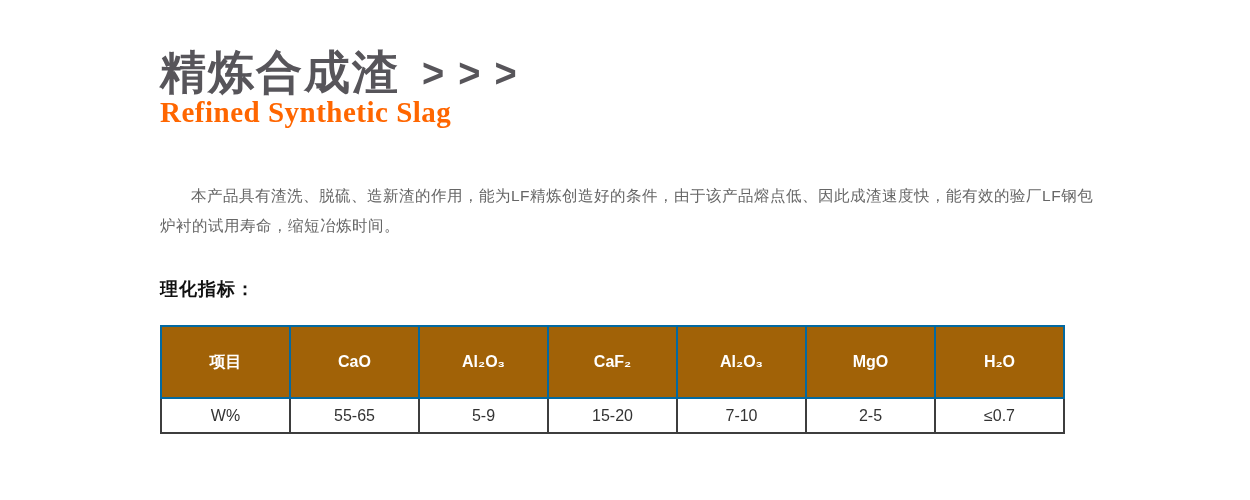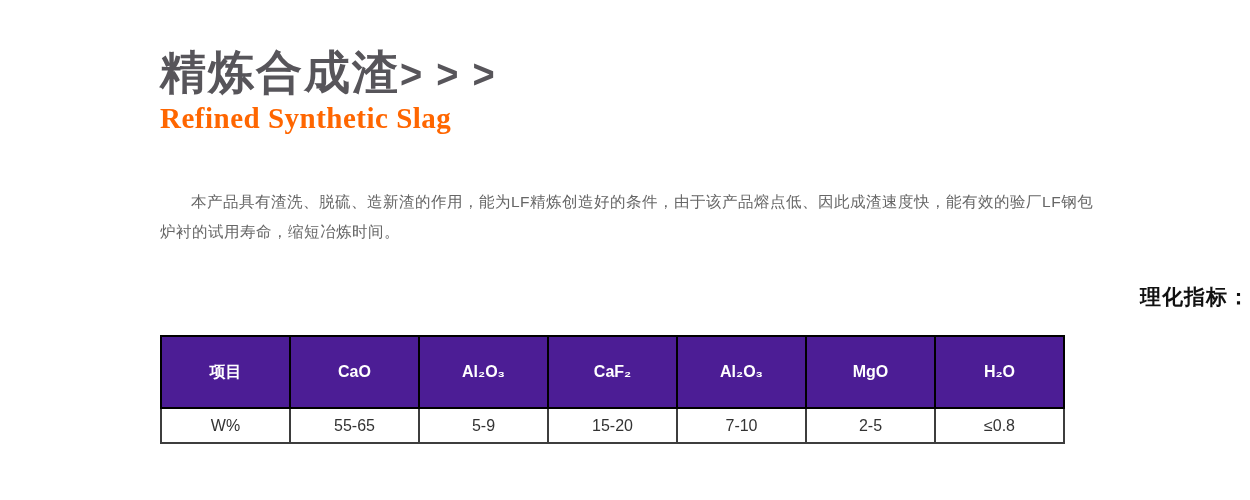--- a/index.html
+++ b/index.html
@@ -8,21 +8,21 @@
     background: #ffffff;
     overflow: hidden;
     font-family: "Liberation Sans", "DejaVu Sans", sans-serif;
   }
   .page {
     width: 1250px; height: 500px;
     padding: 48px 0 0 160px;
   }
   
   .title-row {
-    display: flex; align-items: center; 
+    display: flex; gap: 22px;
   }
   .title-cn {
     font-size: 46px;
     font-weight: 900;
     color: #57555a;
     letter-spacing: 2px;
     line-height: 1.05;
   }
   .title-arrows {
     font-size: 38px;
@@ -30,57 +30,55 @@
     color: #57555a;
     letter-spacing: 14px;
     transform: scaleY(1.05);
     padding-top: 4px;
   }
   .title-en {
     font-family: "Liberation Serif", "DejaVu Serif", serif;
     font-weight: bold;
     font-size: 29px;
     color: #ff6600;
-    margin-top: 6px;
     letter-spacing: 0.5px;
   }
   
   .desc {
     margin-top: 52px;
     width: 935px;
     font-size: 15.5px;
     line-height: 30px;
     color: #666666;
     text-indent: 2em;
     letter-spacing: 0.5px;
   }
   
   .section-heading {
     margin-top: 36px;
-    font-size: 21px;
+    font-size: 18px;
     font-weight: 900;
     color: #111111;
     letter-spacing: 1px;
-    text-align: right;
   }
   
   table.spec {
     margin-top: 24px;
     width: 905px;
     border-collapse: collapse;
     table-layout: fixed;
     text-align: center;
   }
   table.spec th {
-    background: #4c1d95;
+    background: #a16207;
     color: #ffffff;
     font-weight: bold;
     font-size: 16px;
     height: 72px;
-    border: 2px solid #000000;
+    border: 2px solid #0369a1;
     vertical-align: middle;
   }
   table.spec td {
     background: #ffffff;
     color: #333333;
     font-size: 16px;
     height: 35px;
     border: 2px solid #3d3d3d;
     vertical-align: middle;
   }
@@ -114,18 +112,18 @@
         </tr>
     </thead>
     <tbody id="spec-body">
         <tr>
           <td>W%</td>
           <td>55-65</td>
           <td>5-9</td>
           <td>15-20</td>
           <td>7-10</td>
           <td>2-5</td>
-          <td>≤0.8</td>
+          <td>≤0.7</td>
         </tr>
       </tbody>
   </table>
 
 </div>
 
 </body></html>

